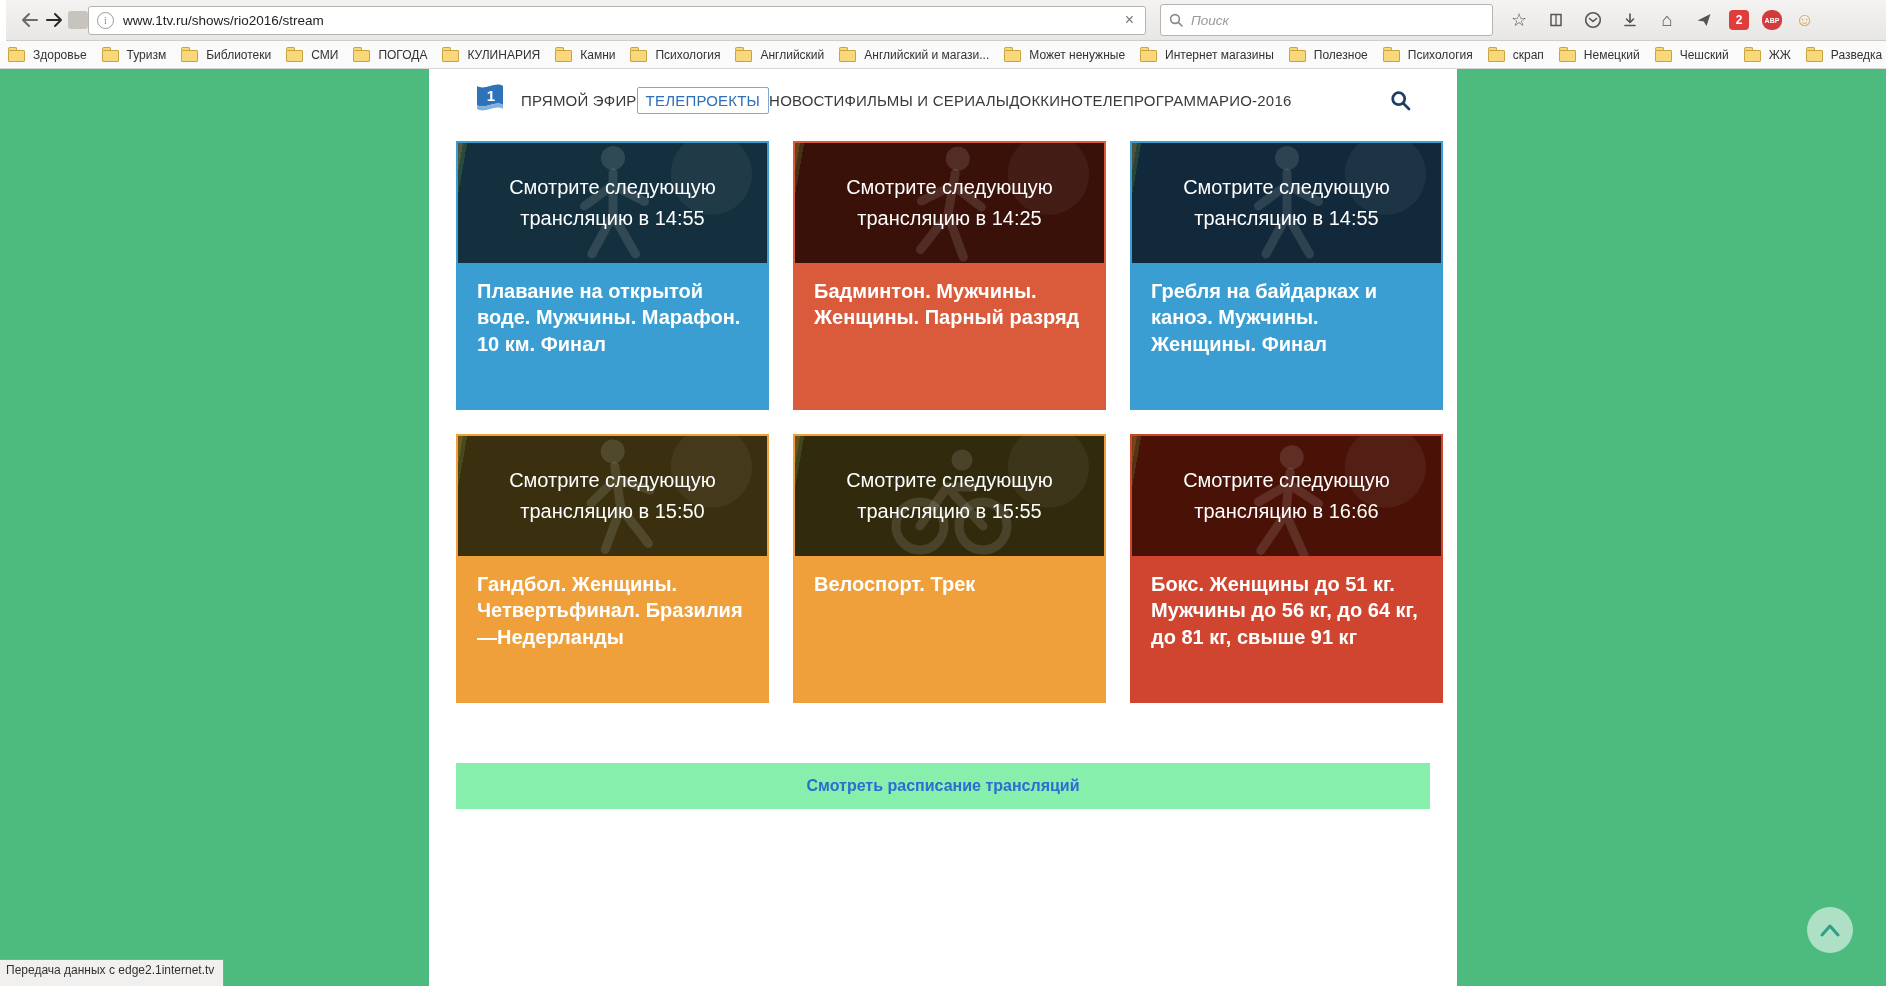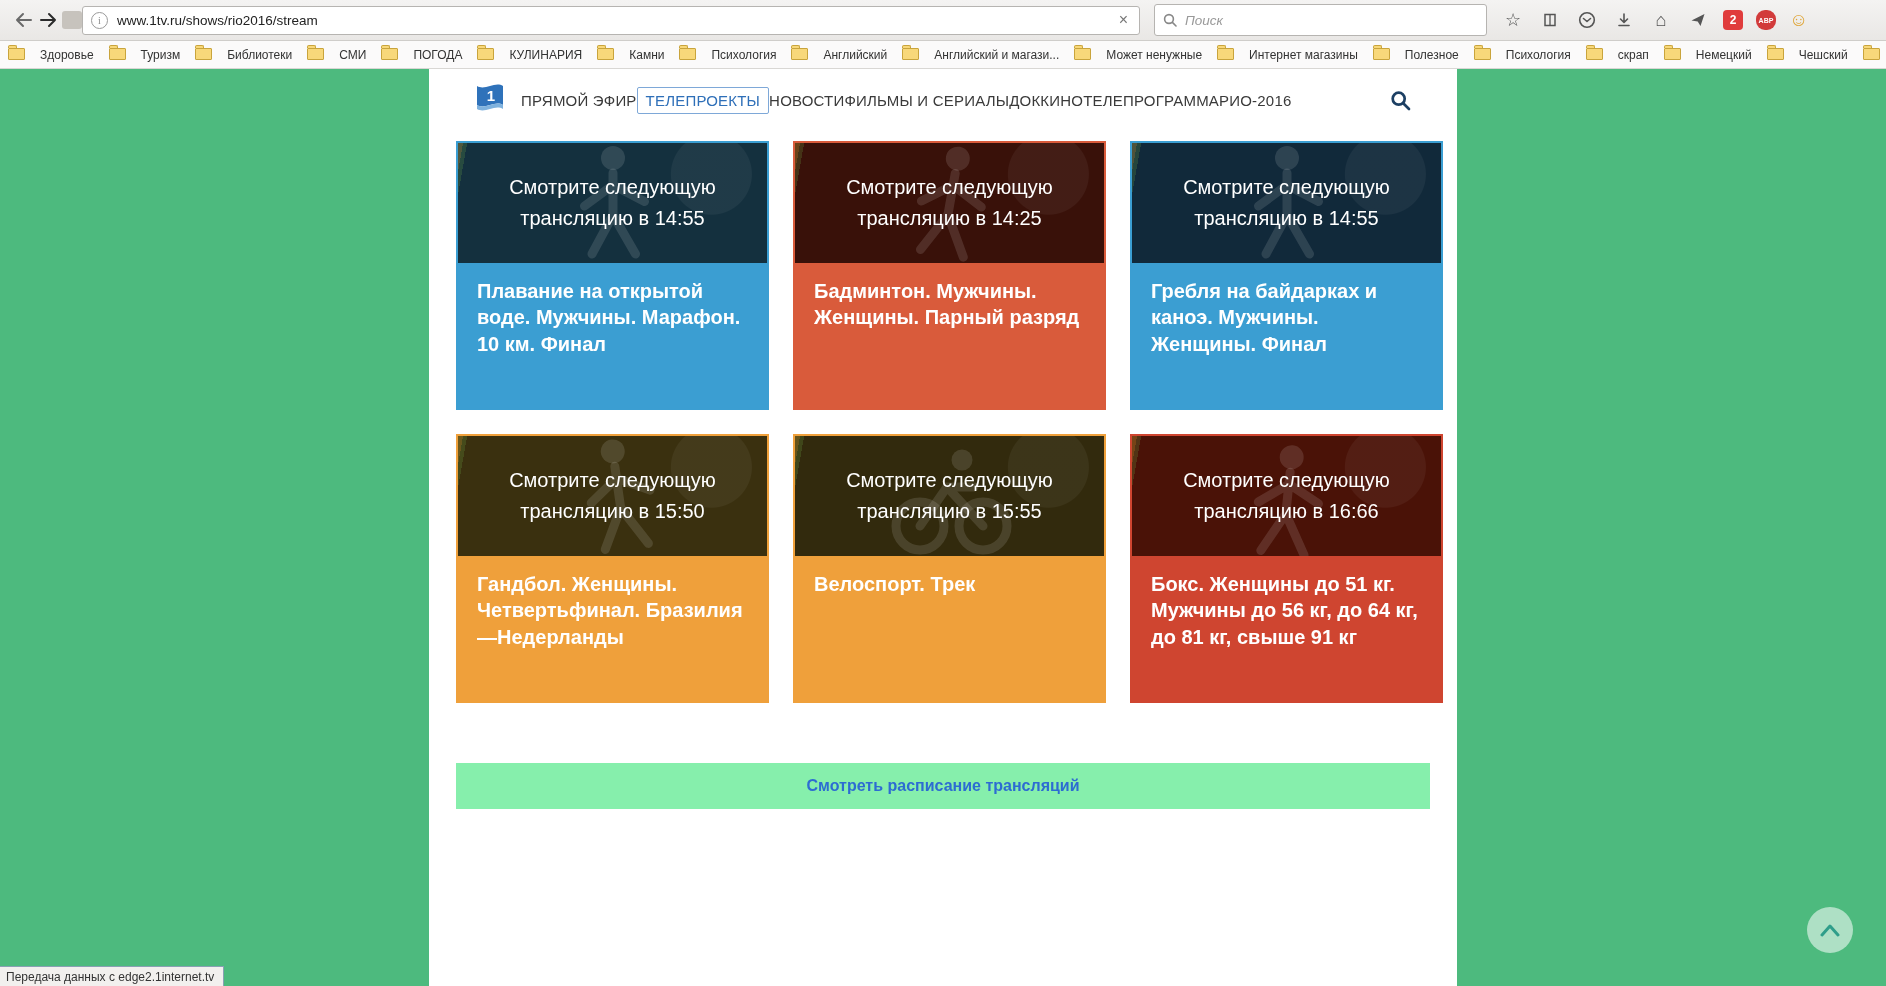--- a/index.html
+++ b/index.html
@@ -4,21 +4,21 @@
 <style>
   html,body{margin:0;padding:0}
   body{
     width:1886px;height:986px;overflow:hidden;position:relative;
     font-family:"Liberation Sans",sans-serif;background:#fff;
   }
   
   .toolbar{
     height:41px;background:linear-gradient(#f4f3f2,#e9e7e5);
     border-bottom:1px solid #cfcdca;display:flex;align-items:center;
-    padding:0 10px;box-sizing:border-box;
+    padding:0 10px;box-sizing:border-box;margin-left:6px;
   }
   .nav-btn{display:inline-flex;align-items:center;justify-content:center;width:26px;height:26px;cursor:pointer}
   .gray-box{width:20px;height:18px;background:#c7c3bd;border-radius:3px}
   .url-bar{
     display:flex;align-items:center;background:#fff;border:1px solid #b6b4b1;
     border-radius:3px;height:29px;width:1058px;padding:0 8px;box-sizing:border-box;gap:7px;
   }
   .info-icon{
     width:15px;height:15px;border:1px solid #9a9a9a;border-radius:50%;
     color:#8a8a8a;font-size:10px;line-height:15px;text-align:center;font-family:"Liberation Serif",serif;flex:0 0 auto;
@@ -39,21 +39,21 @@
   .glyph{font-size:18px;line-height:1}
   .badge{width:20px;height:20px;border-radius:4px;background:#e03c3c;color:#fff;display:inline-flex;
     align-items:center;justify-content:center;font-size:12px;font-weight:bold;cursor:pointer}
   .badge.abp{background:#d23b3b;font-size:7px;border-radius:9px}
   .smiley{color:#dfa63a;font-size:19px;cursor:pointer}
   
   .bookmarks-bar{
     height:27px;background:#fbfafa;border-bottom:1px solid #d9d7d4;
     display:flex;align-items:center;padding:0 8px;gap:15px;white-space:nowrap;overflow:hidden;
   }
-  .bookmark{display:inline-flex;align-items:flex-start;gap:15px;font-size:12px;color:#333;cursor:pointer}
+  .bookmark{display:inline-flex;align-items:flex-end;gap:8px;font-size:12px;color:#333;cursor:pointer}
   .folder{width:15px;height:10px;background:#f8d87a;border:1px solid #c9a43c;border-radius:1px;position:relative;flex:0 0 auto}
   .folder::before{content:"";position:absolute;top:-4px;left:-1px;width:7px;height:2px;background:#f8d87a;
     border:1px solid #c9a43c;border-bottom:none;border-radius:2px 2px 0 0}
   
   .page{position:absolute;top:69px;left:0;right:0;bottom:0;background:#4dba7e}
   .content{width:1028px;margin:0 auto;background:#fff;height:100%;position:relative;box-sizing:border-box}
   .site-header{display:flex;align-items:center;height:54px;padding:8px 46px 0 46px;box-sizing:border-box}
   .logo{display:inline-flex;align-items:center;cursor:pointer;flex:0 0 auto}
   .site-nav{display:flex;align-items:center;font-size:15px;color:#3a3a3a;margin-left:16px;letter-spacing:.2px}
   .site-nav a{cursor:pointer;text-decoration:none;color:#3a3a3a;white-space:nowrap}
@@ -86,21 +86,21 @@
     margin-top:60px;width:974px;height:46px;border:none;background:#86efac;color:#2d6cd2;
     font-size:16px;font-family:"Liberation Sans",sans-serif;cursor:pointer;font-weight:bold;
   }
   
   .scroll-top{
     position:absolute;right:33px;bottom:33px;width:46px;height:46px;border-radius:50%;
     background:rgba(255,255,255,.55);display:flex;align-items:center;justify-content:center;cursor:pointer;
   }
   .status-bar{
     position:absolute;left:0;bottom:0;background:#f2f0ee;border:1px solid #8aa0b4;border-left:none;border-bottom:none;
-    padding:3px 9px 2px 6px;font-size:12px;color:#333;z-index:5;
+    padding:3px 9px 9px 6px;font-size:12px;color:#333;z-index:5;
   }
 </style>
 </head>
 <body>
 
 <div class="toolbar">
   <span class="nav-btn">
     <svg width="20" height="16">
         <path d="M10 2L4 8l6 6M4 8h14" stroke="#6a6a6a" stroke-width="2" fill="none" stroke-linecap="round" stroke-linejoin="round"></path>
       </svg>

